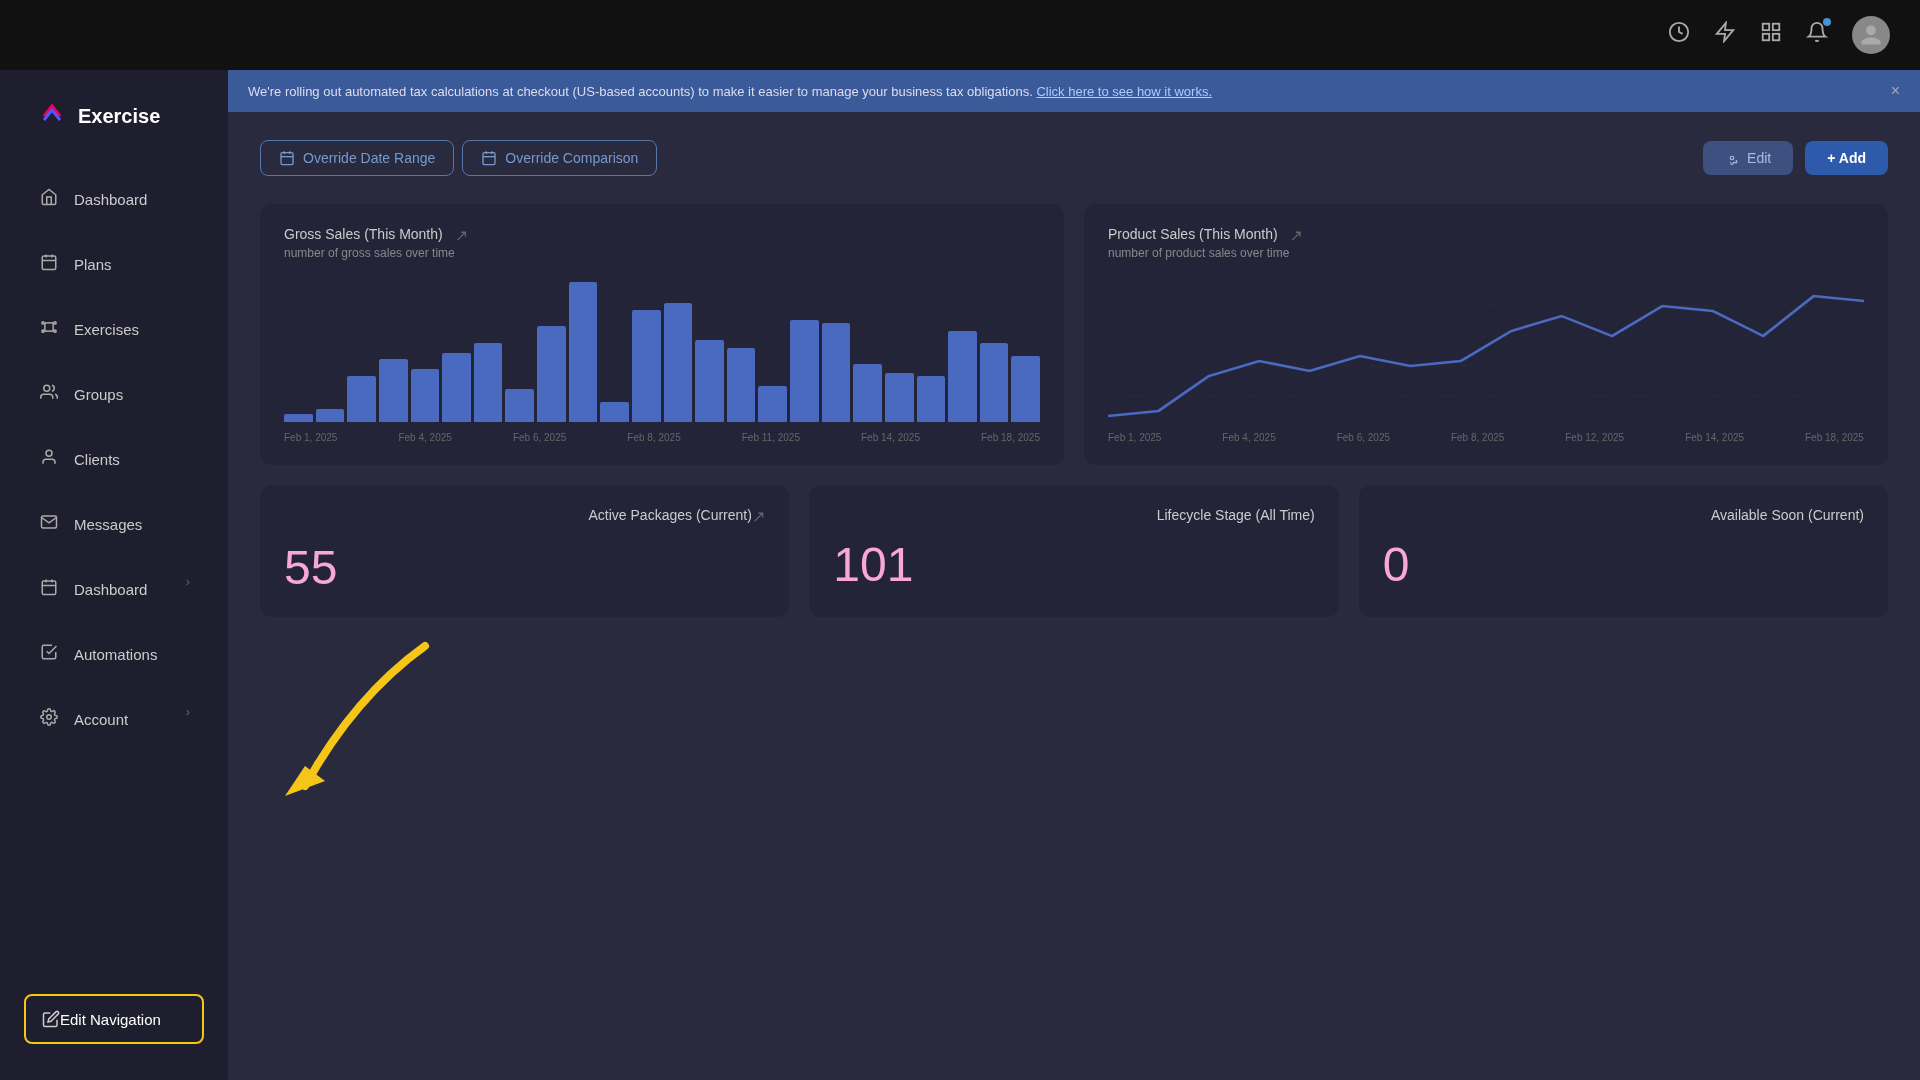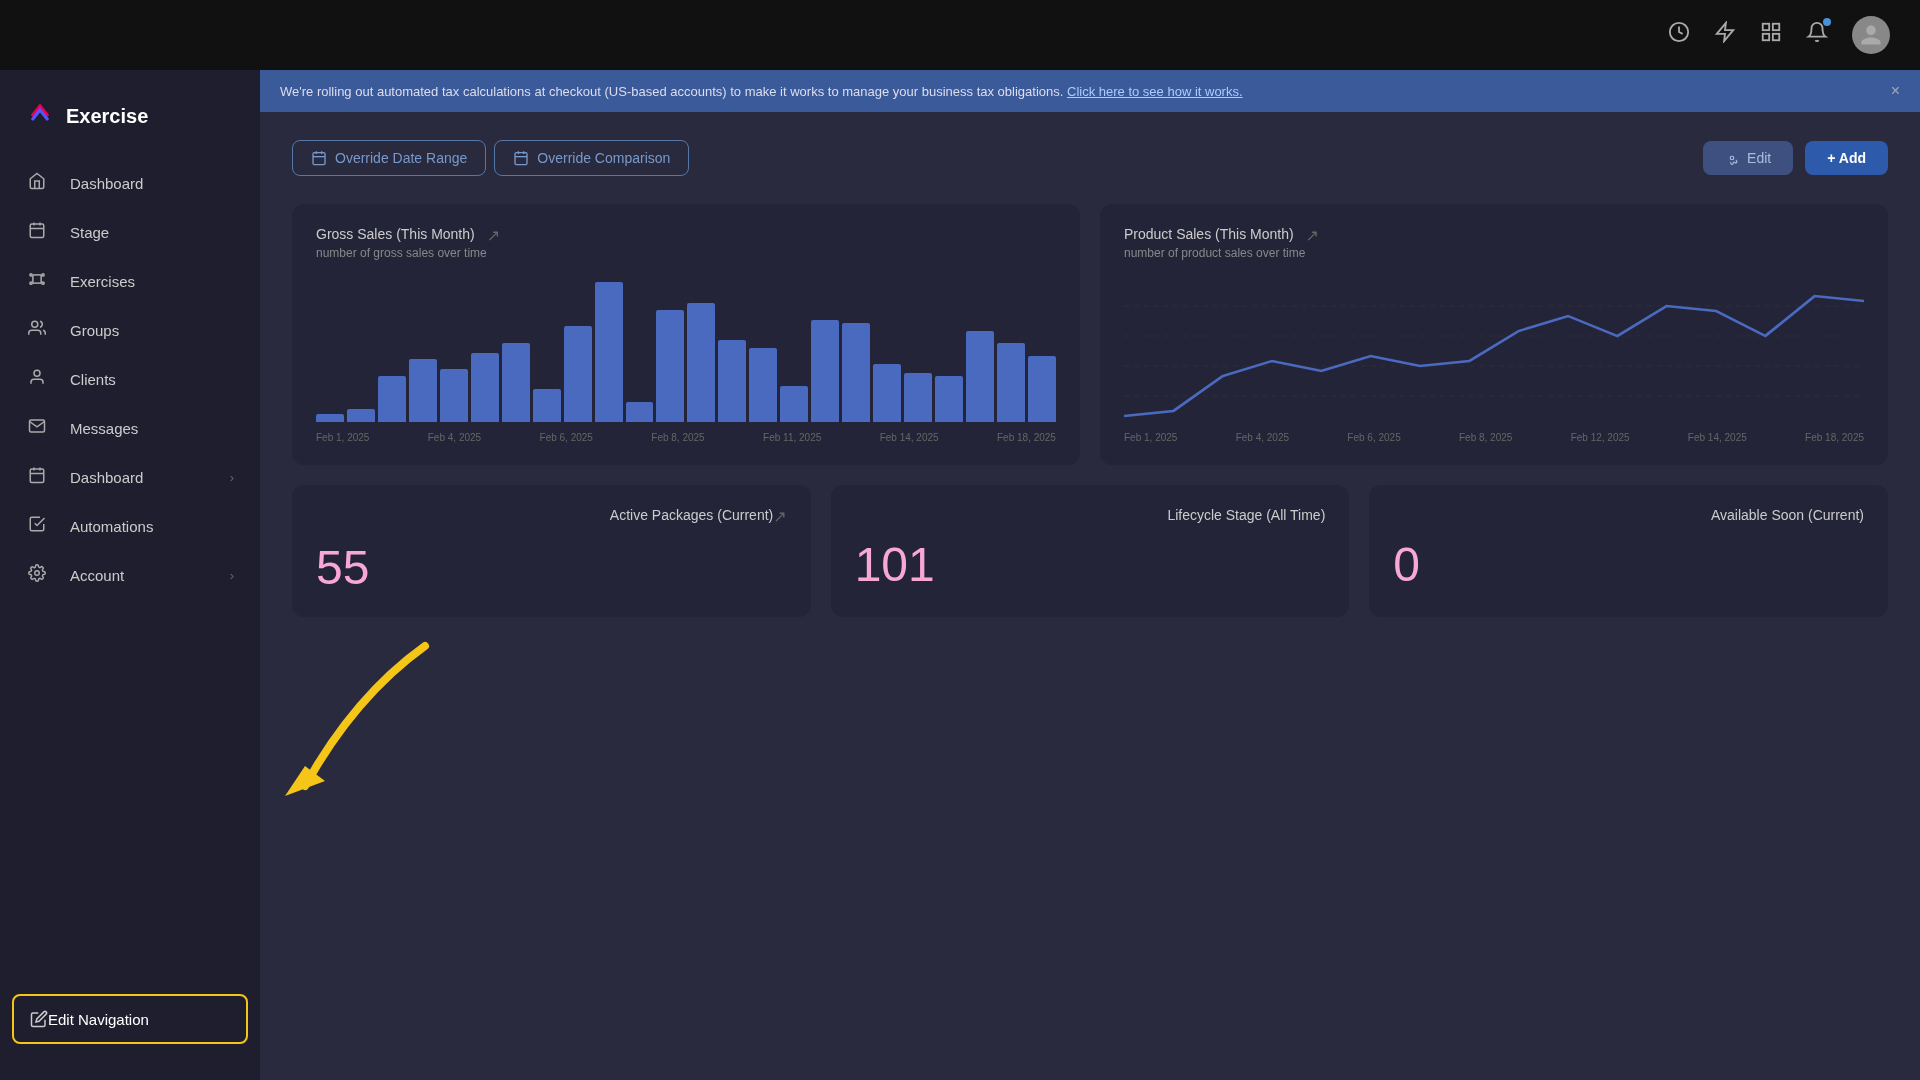--- a/index.html
+++ b/index.html
@@ -54,25 +54,25 @@
 
     
     .main-layout {
       display: flex;
       flex: 1;
       overflow: hidden;
     }
 
     
     .sidebar {
-      width: 260px;
+      width: 228px;
       background: #1e1e2e;
       display: flex;
       flex-direction: column;
-      padding: 20px 0;
+      padding: 20px 12px;
       flex-shrink: 0;
     }
     .sidebar-logo {
       display: flex;
       align-items: center;
       gap: 10px;
       padding: 10px 24px 28px 24px;
     }
     .logo-icon {
       width: 32px;
@@ -98,21 +98,22 @@
       border-radius: 8px;
       color: #ccc;
       font-size: 15px;
       cursor: pointer;
       transition: background 0.15s;
       justify-content: space-between;
     }
     .nav-item-left {
       display: flex;
       align-items: center;
-      gap: 22px;
+      gap: 14px;
+      margin-top: 16px;
     }
     .nav-icon {
       font-size: 18px;
       width: 22px;
       text-align: center;
       color: #aaa;
     }
     .nav-chevron {
       color: #666;
       font-size: 13px;
@@ -385,21 +386,21 @@
       <div class="nav-item">
         <div class="nav-item-left">
           <span class="nav-icon">
             <svg width="18" height="18" viewBox="0 0 24 24" fill="none" stroke="#aaa" stroke-width="2">
               <rect x="3" y="4" width="18" height="18" rx="2"></rect>
                 <line x1="16" y1="2" x2="16" y2="6"></line>
               <line x1="8" y1="2" x2="8" y2="6"></line>
                 <line x1="3" y1="10" x2="21" y2="10"></line>
             </svg>
           </span>
-          <span>Stage</span>
+          <span>Plans</span>
         </div>
       </div>
 
       <div class="nav-item">
         <div class="nav-item-left">
           <span class="nav-icon">
             <svg width="18" height="18" viewBox="0 0 24 24" fill="none" stroke="#aaa" stroke-width="2">
               <path d="M6.5 6.5h11"></path>
                 <path d="M17.5 6.5v11"></path>
                 <path d="M6.5 17.5h11"></path>
@@ -499,21 +500,21 @@
         <path d="M18.5 2.5a2.121 2.121 0 0 1 3 3L12 15l-4 1 1-4 9.5-9.5z"></path>
       </svg>
       <span>Edit Navigation</span>
     </div>
   </div>
 
   <div class="content">
 
     <div class="banner">
       <span>
-        <span>We're rolling out automated tax calculations at checkout (US-based accounts) to make it works to manage your business tax obligations.</span>
+        <span>We're rolling out automated tax calculations at checkout (US-based accounts) to make it easier to manage your business tax obligations.</span>
         <a href="#">Click here to see how it works.</a>
       </span>
       <span class="banner-close">×</span>
     </div>
 
     <div class="dashboard-content">
 
       <div class="toolbar-row">
         <div class="toolbar-left">
           <button class="toolbar-btn">

